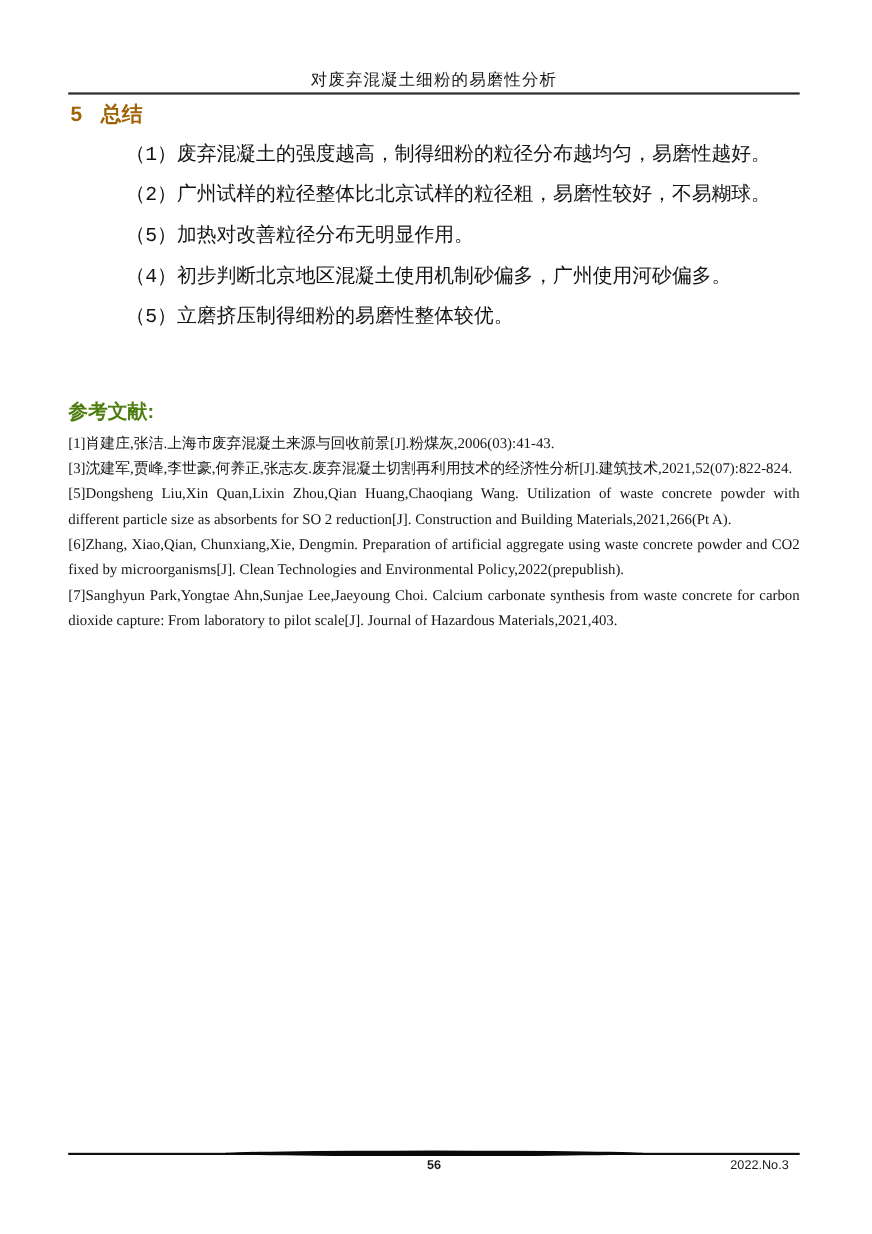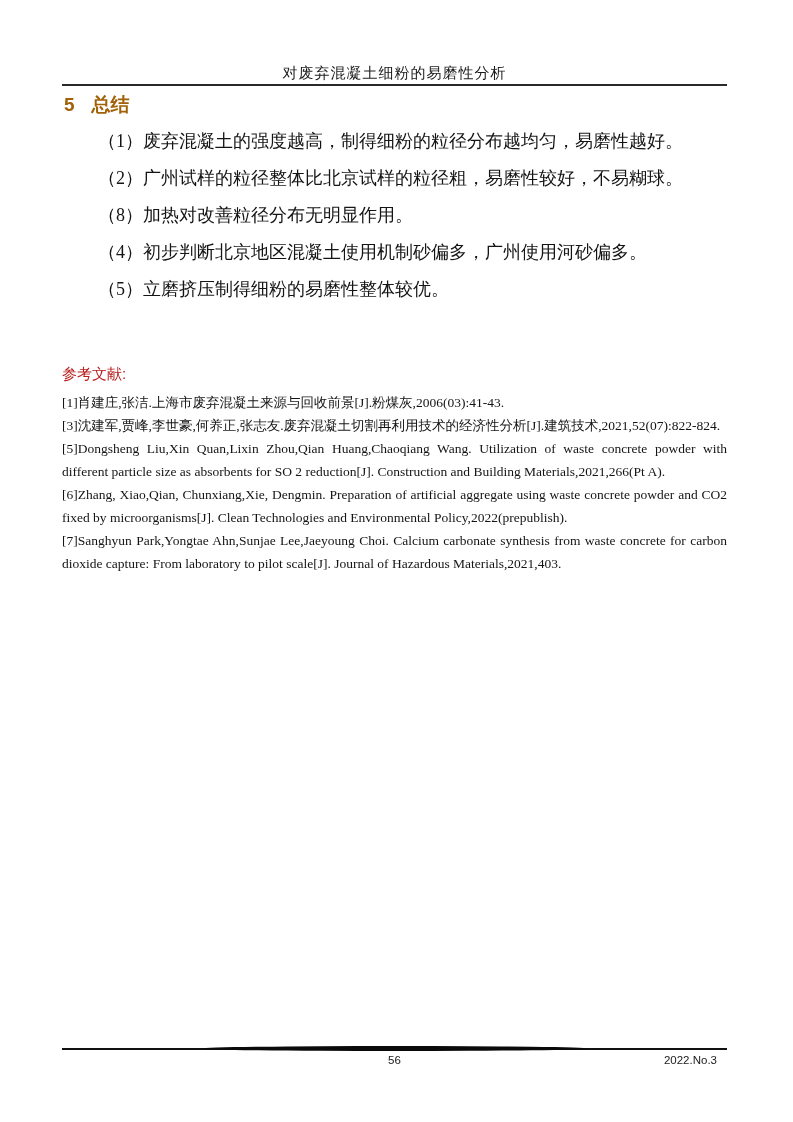--- a/index.html
+++ b/index.html
@@ -36,38 +36,38 @@
   .section-heading {
     margin: 7px 0 16px 2px;
     font-family: "Liberation Sans", "DejaVu Sans", sans-serif;
     font-weight: bold;
     font-size: 19px;
     line-height: 21px;
     color: #a16207;
   }
   .section-heading .sec-num { margin-right: 17px; }
   
-  .conclusions { margin: 0; }
+  .conclusions { margin: 16px; font-family: Liberation Mono, monospace; }
   .conclusion {
     margin: 0 0 17px 0;
     font-size: 18px;
     line-height: 20px;
     text-indent: 2em;
     color: #141414;
     white-space: nowrap;
   }
   
   .references { margin-top: 66px; }
   .ref-heading {
     font-family: "Liberation Sans", "DejaVu Sans", sans-serif;
-    font-weight: normal;
-    font-size: 15px;
+    font-weight: bold;
+    font-size: 18px;
     line-height: 18px;
     margin: 0 0 8px 0;
-    color: #b91c1c;
+    color: #4d7c0f;
   }
   .ref {
     margin: 0;
     font-size: 13.5px;
     line-height: 23px;
     text-align: justify;
     text-justify: inter-character;
     color: #141414;
     word-break: break-word;
   }
@@ -100,20 +100,21 @@
     margin-top: 4px;
     font-family: "Liberation Sans", "DejaVu Sans", sans-serif;
     font-size: 11.5px;
     color: #1a1a1a;
   }
   .footer-page-number {
     position: absolute;
     left: 0;
     right: 0;
     text-align: center;
+    font-weight: bold;
   }
   .footer-issue {
     position: absolute;
     right: 10px;
     top: 0;
   }
 </style>
 </head>
 <body>
 
@@ -124,21 +125,21 @@
     <hr class="header-rule">
   </header>
 
   <h1 class="section-heading">
     <span class="sec-num">5</span><span>总结</span>
   </h1>
 
   <div class="conclusions">
     <p class="conclusion">（1）废弃混凝土的强度越高，制得细粉的粒径分布越均匀，易磨性越好。</p>
     <p class="conclusion">（2）广州试样的粒径整体比北京试样的粒径粗，易磨性较好，不易糊球。</p>
-    <p class="conclusion">（8）加热对改善粒径分布无明显作用。</p>
+    <p class="conclusion">（5）加热对改善粒径分布无明显作用。</p>
     <p class="conclusion">（4）初步判断北京地区混凝土使用机制砂偏多，广州使用河砂偏多。</p>
     <p class="conclusion">（5）立磨挤压制得细粉的易磨性整体较优。</p>
   </div>
 
   <section class="references">
     <div class="ref-heading">参考文献:</div>
     <p class="ref">[1]肖建庄,张洁.上海市废弃混凝土来源与回收前景[J].粉煤灰,2006(03):41-43.</p>
     <p class="ref">[3]沈建军,贾峰,李世豪,何养正,张志友.废弃混凝土切割再利用技术的经济性分析[J].建筑技术,2021,52(07):822-824.</p>
     <p class="ref">[5]Dongsheng Liu,Xin Quan,Lixin Zhou,Qian Huang,Chaoqiang Wang. Utilization of waste concrete powder with different particle size as absorbents for SO 2 reduction[J]. Construction and Building Materials,2021,266(Pt A).</p>
     <p class="ref">[6]Zhang, Xiao,Qian, Chunxiang,Xie, Dengmin. Preparation of artificial aggregate using waste concrete powder and CO2 fixed by microorganisms[J]. Clean Technologies and Environmental Policy,2022(prepublish).</p>

